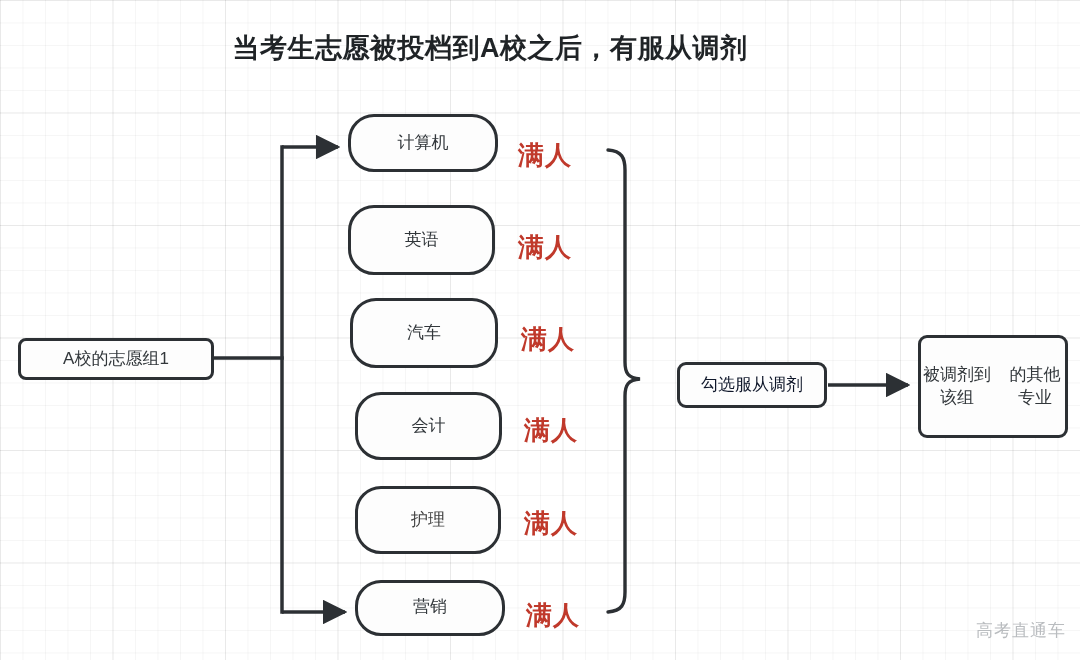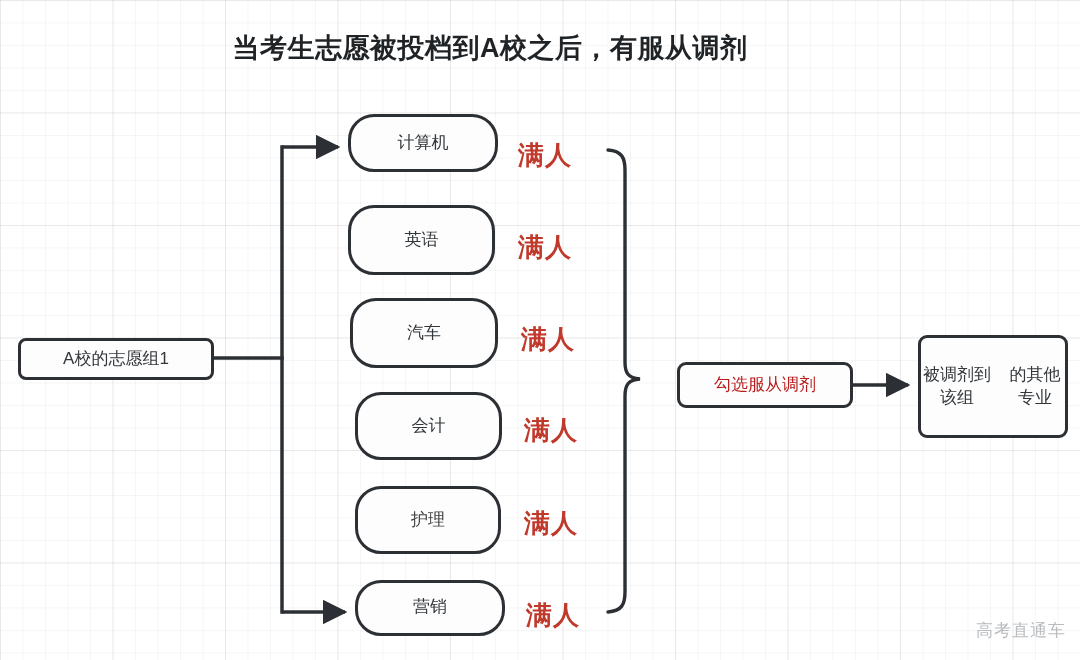--- a/index.html
+++ b/index.html
@@ -159,21 +159,21 @@
   <div class="node major" style="left: 355px; top: 486px; width: 146px; height: 68px; border-color: rgb(44, 48, 52); color: #404040;">
     <span>护理</span>
   </div>
   <div class="status" style="left: 524px; top: 506px; color: rgb(192, 57, 43);">满人</div>
 
   <div class="node major" style="left: 355px; top: 580px; width: 150px; height: 56px; border-color: rgb(44, 48, 52); color: rgb(50, 55, 59); font-family: Liberation Mono, monospace;">
     <span>营销</span>
   </div>
   <div class="status" style="left: 526px; top: 598px; color: rgb(192, 57, 43);">满人</div>
 
-  <div class="node soft" style="left: 677px; top: 362px; width: 176px; height: 46px; border-color: rgb(44, 48, 52); color: #b91c1c;">
+  <div class="node soft" style="left: 677px; top: 362px; width: 150px; height: 46px; border-color: rgb(44, 48, 52); color: #0f172a;">
     <span>勾选服从调剂</span>
   </div>
 
   <div class="node soft" style="left: 918px; top: 335px; width: 150px; height: 103px; flex-direction: row; border-color: rgb(44, 48, 52); color: rgb(50, 55, 59); gap: 12px;">
     <span>被调剂到该组</span>
     <span>的其他专业</span>
   </div>
 
   <div class="watermark" style="color: rgb(185, 188, 191);">高考直通车</div>
 

